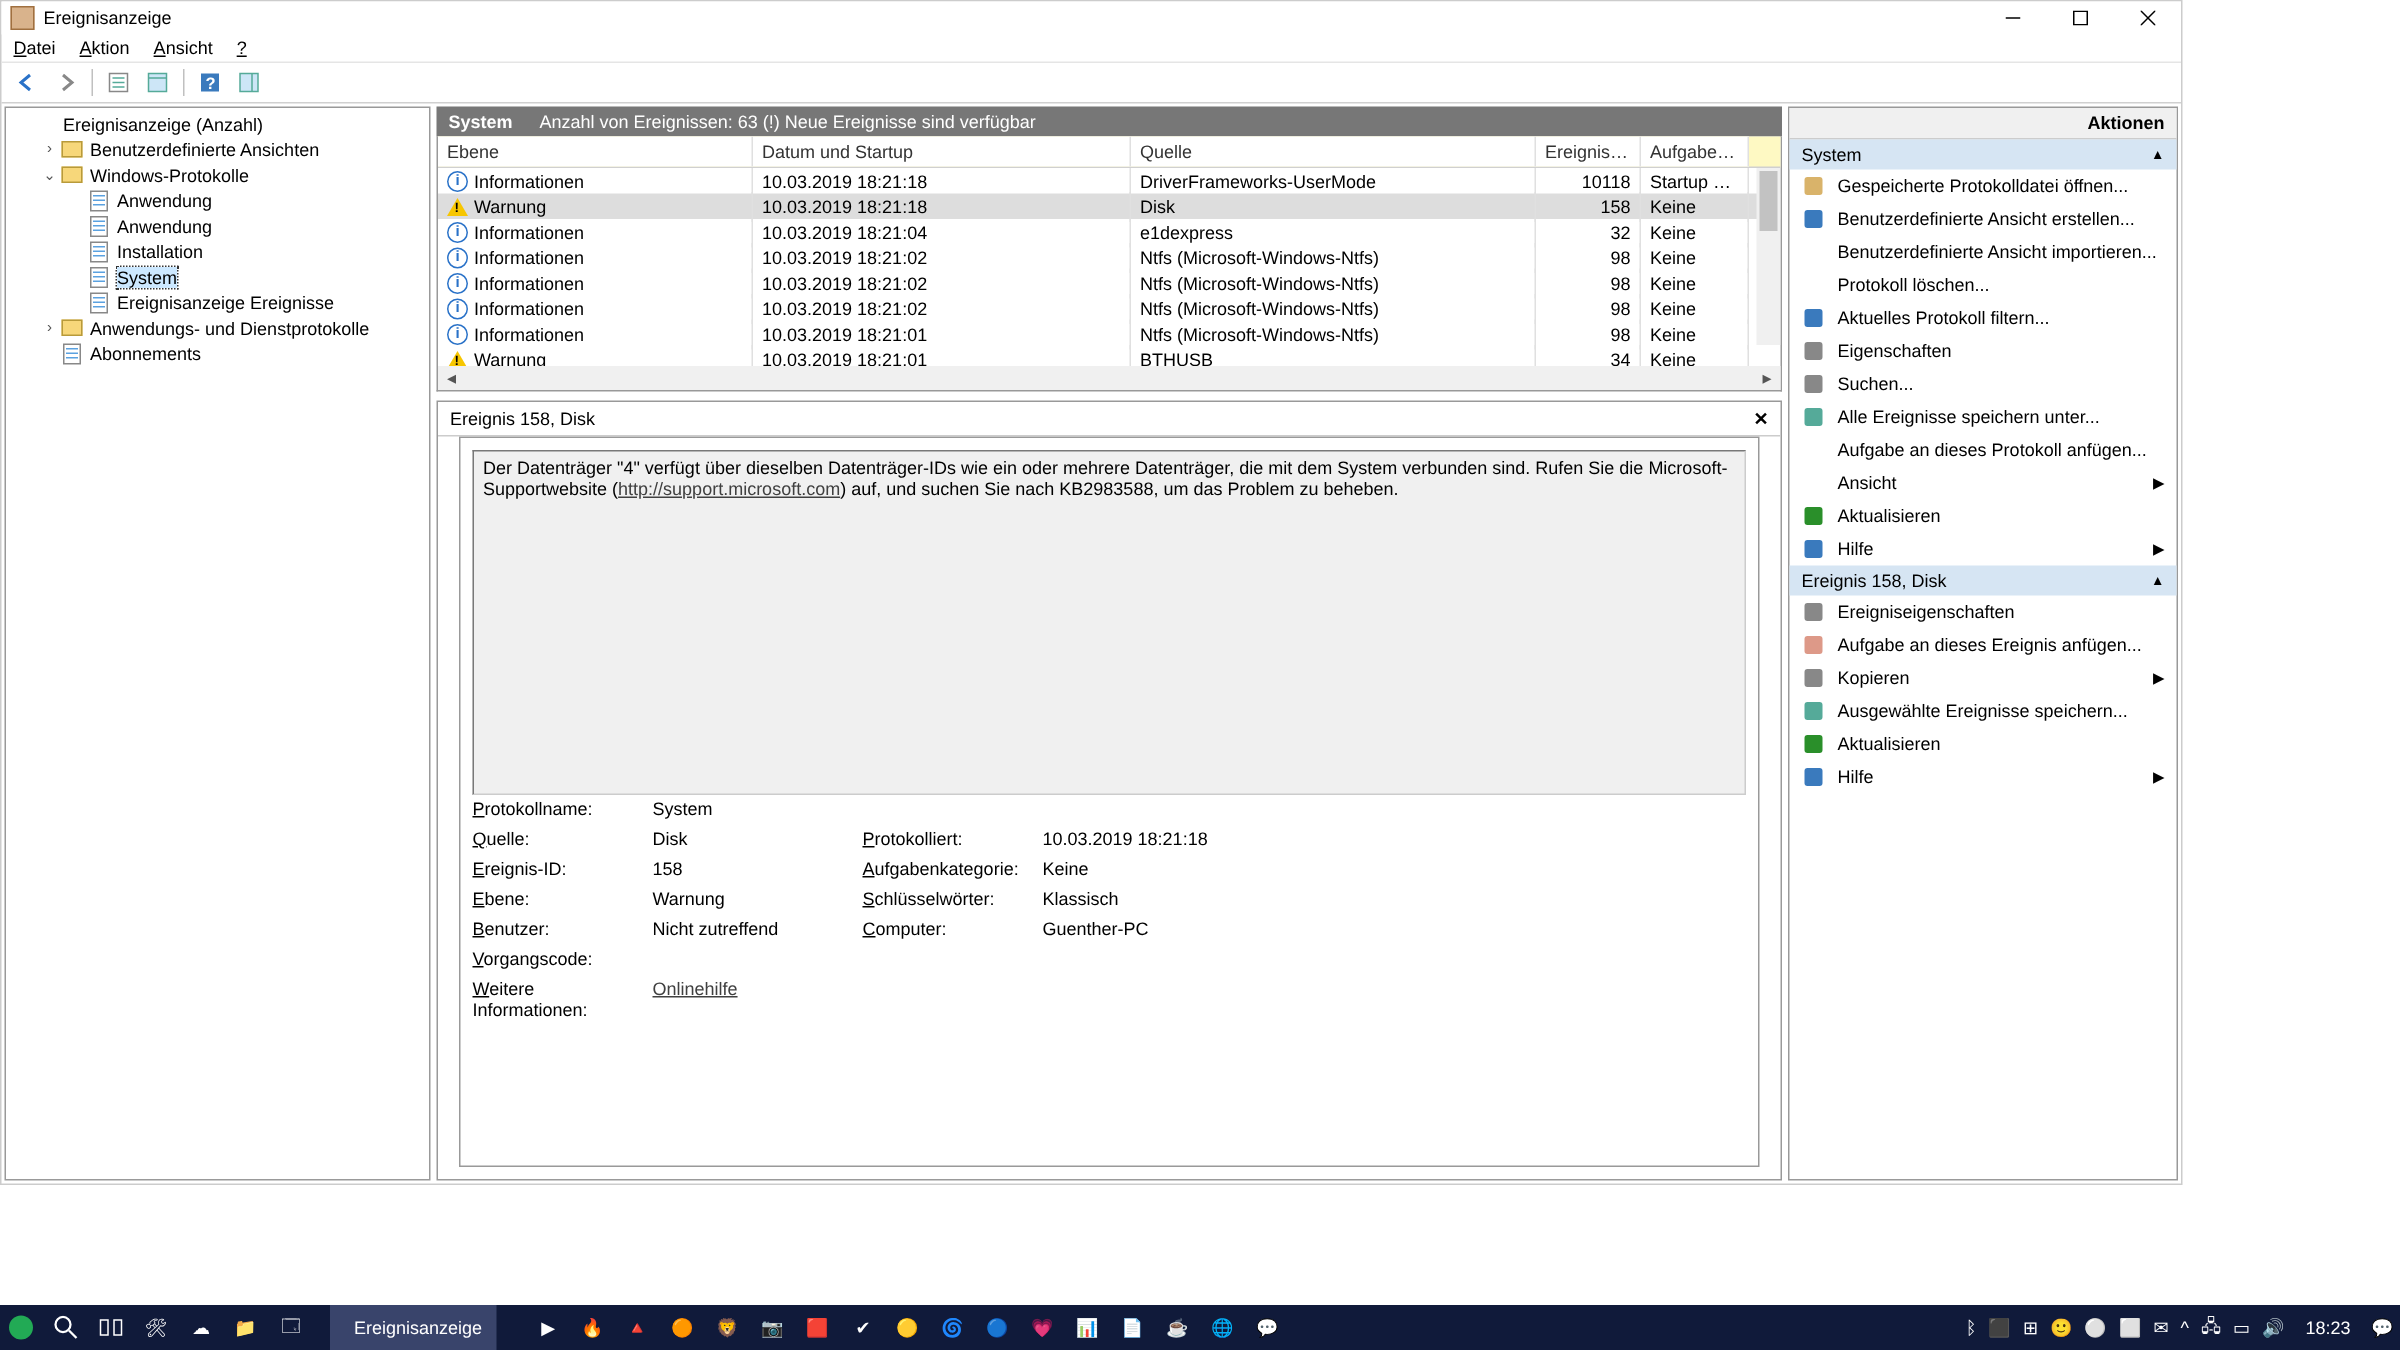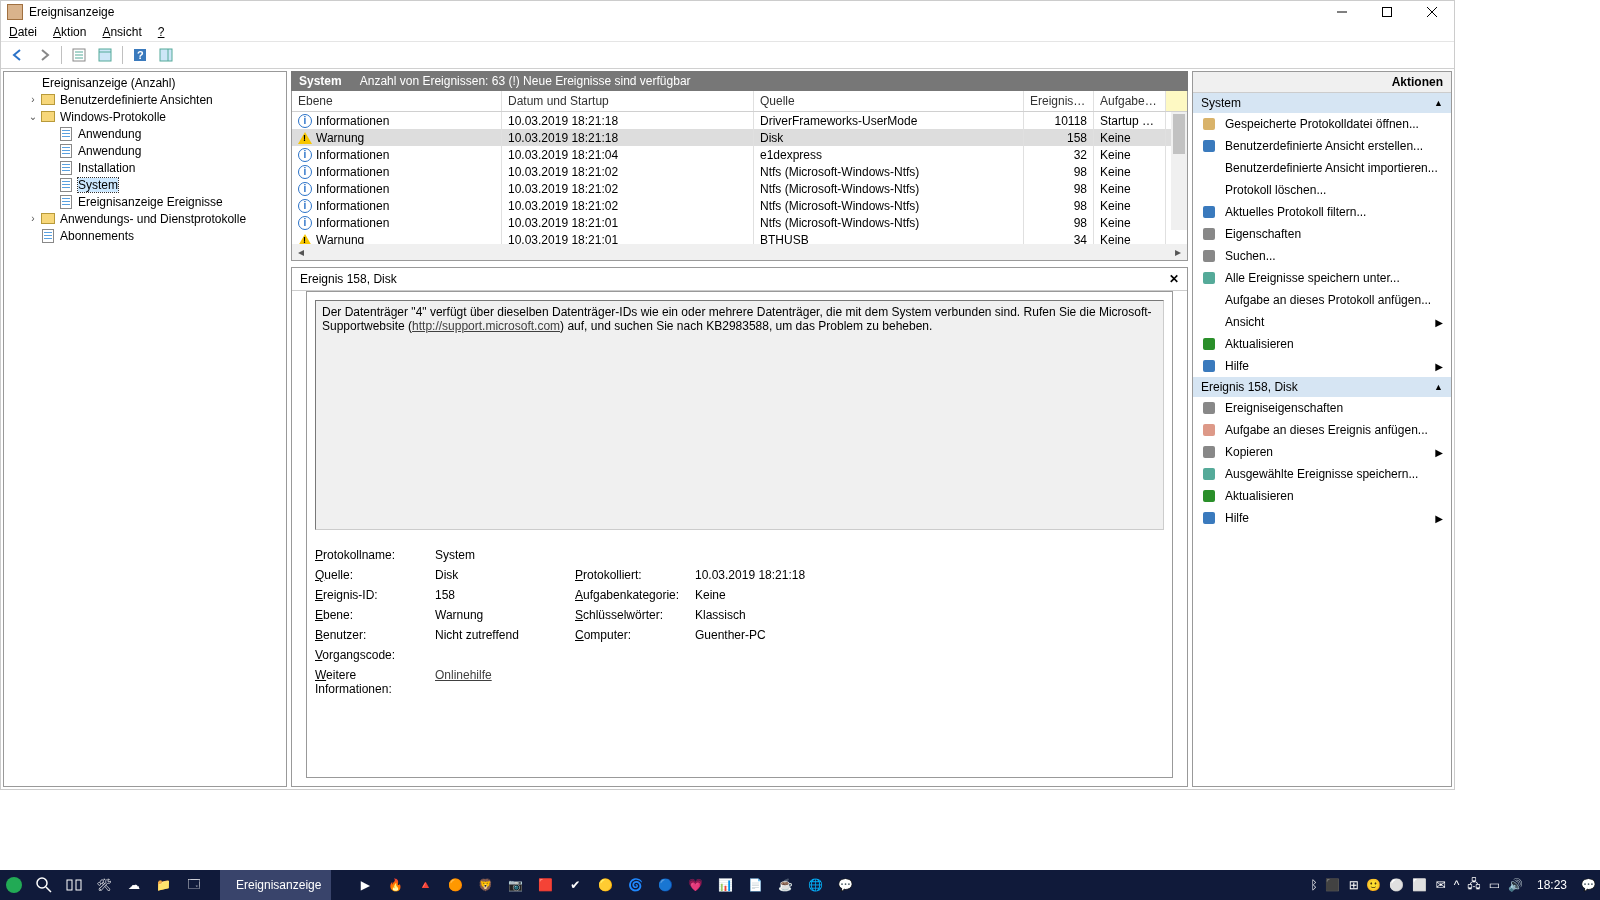--- a/index.html
+++ b/index.html
@@ -40,21 +40,21 @@
   .gscroll-h { height:16px; background:#f0f0f0; display:flex; justify-content:space-between; align-items:center; padding:0 2px;}
   .gscroll-h .arrow { width:14px; text-align:center; color:#555;}
   
   .detail { flex:1; border:1px solid #999; margin-top:6px; padding:0; display:flex; flex-direction:column; min-height:0;}
   .dhead { display:flex; justify-content:space-between; align-items:center; padding:4px 8px; border-bottom:1px solid #ccc;}
   .tabs { display:flex; padding:6px 8px 0 14px; }
   .tab { border:1px solid #999; border-bottom:none; padding:3px 10px; background:#f4f4f4; margin-right:2px; position:relative; }
   .tab.active { background:#fff; z-index:2; top:1px;}
   .tabbody { border:1px solid #999; margin:0 14px 8px 14px; flex:1; background:#fff; padding:8px; display:flex; flex-direction:column; min-height:0;}
   .msgbox { border:1px inset #ccc; background:#f0f0f0; padding:4px 6px; height:230px; overflow:auto; }
-  .props { margin-top:18px; display:grid; grid-template-columns:120px 140px 120px 200px; row-gap:6px; }
+  .props { margin-top:2px; display:grid; grid-template-columns:120px 140px 120px 200px; row-gap:6px; }
   .plabel { color:#000; }
   .plabel .ul { text-decoration:underline; }
   
   .actions { width:260px; border:1px solid #999; margin:2px; display:flex; flex-direction:column;}
   .actions .atitle { background:#f0f0f0; font-weight:600; padding:3px 8px; border-bottom:1px solid #ccc;text-align:right;}
   .actions .asec { background:#d6e5f3; padding:3px 8px; display:flex; justify-content:space-between; align-items:center; font-weight:400;}
   .asec .arr { font-size:9px; }
   .aitem { display:flex; align-items:center; padding:3px 8px; gap:8px; }
   .aitem .ai { width:16px; height:16px; display:flex; align-items:center; justify-content:center;}
   .aitem .aar { margin-left:auto; font-size:10px;}

